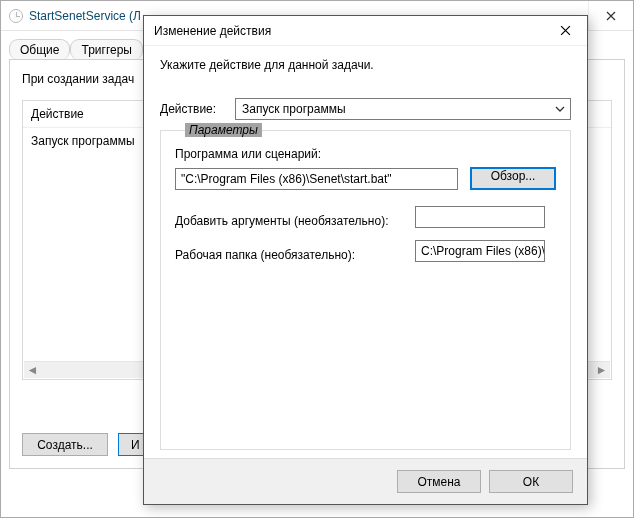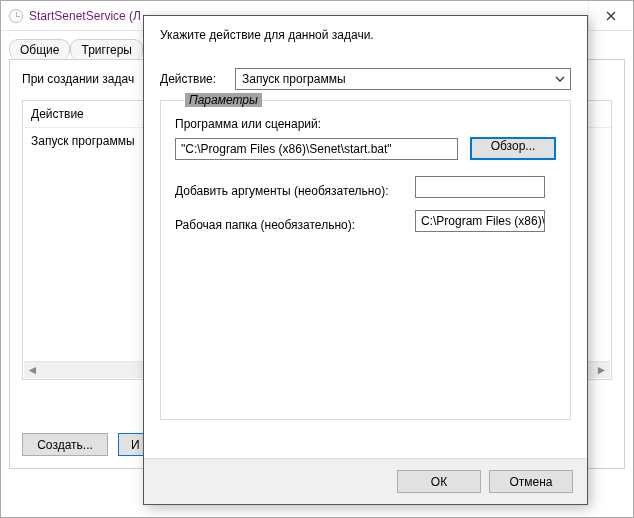--- a/index.html
+++ b/index.html
@@ -5,21 +5,21 @@
   * { box-sizing: border-box; font-family: "Segoe UI", Tahoma, sans-serif; font-size: 12px; }
   body { margin: 0; width: 634px; height: 518px; background: #fff; overflow: hidden; position: relative; }
 
   
   .back-window {
     position: absolute; left: 0; top: 0; width: 634px; height: 518px;
     border: 1px solid #aaa; background: #fff;
   }
   .back-titlebar {
     height: 30px; background: #fff; border-bottom: 1px solid #e5e5e5;
-    display: flex; align-items: center; padding: 0 8px; color: #701a75;
+    display: flex; align-items: center; padding: 0 8px; color: #0c4a6e;
   }
   .back-titlebar .clock-icon { width:14px; height:14px; border:1px solid #b8b8b8; border-radius:50%; margin-right:6px; position:relative;}
   .back-titlebar .clock-icon::before{content:"";position:absolute;left:6px;top:2px;width:1px;height:5px;background:#b8b8b8;}
   .back-titlebar .clock-icon::after{content:"";position:absolute;left:6px;top:6px;width:4px;height:1px;background:#b8b8b8;}
   .back-close { position:absolute; right:0; top:0; width:45px; height:30px; display:flex; align-items:center; justify-content:center; border-left:1px solid #eee; color:#555;}
   .back-close svg{width:10px;height:10px;}
   .tabs { display:flex; padding: 0 8px; height: 24px; align-items:flex-end; margin-top:4px;}
   .tab { padding: 3px 10px; border:1px solid #d0d0d0; border-bottom:none; background:#fff; margin-right:0px; position:relative; top:1px;}
   .tab.inactive { background:#f7f7f7;border-radius:9px; }
   .tab-body { margin:0 8px 8px 8px; border:1px solid #d0d0d0; padding:12px; height:410px; position:relative;}
@@ -95,20 +95,28 @@
           <span>Создать...</span>
         </div>
       <div class="winbtn primaryish" style="min-width:30px;">
           <span>И</span>
         </div>
     </div>
   </div>
 </div>
 
 <div class="modal">
+  <div class="modal-titlebar">
+    <span class="modal-title">Изменение действия</span>
+    <div class="modal-close">
+      <svg viewBox="0 0 10 10">
+          <path d="M1 1 L9 9 M9 1 L1 9" stroke="#000" stroke-width="1.1"></path>
+        </svg>
+    </div>
+  </div>
   <div class="modal-body">
     <div class="instr">Укажите действие для данной задачи.</div>
     <div class="row">
       <label>Действие:</label>
       <div class="combo">
         <span>Запуск программы</span>
         <svg class="chev" width="12" height="12" viewBox="0 0 12 12">
             <path d="M2 4 L6 8 L10 4" stroke="#333" stroke-width="1.3" fill="none"></path>
           </svg>
       </div>
@@ -136,19 +144,19 @@
       <div class="fs-row">
         <div class="fs-label">Рабочая папка (необязательно):</div>
         <div class="txt" style="width:130px;">
             <span>C:\Program Files (x86)\W</span>
           </div>
       </div>
     </div>
   </div>
   <div class="modal-footer">
     <div class="footer-btn">
-        <span>ОК</span>
+        <span>Отмена</span>
       </div>
     <div class="footer-btn">
-        <span>Отмена</span>
+        <span>ОК</span>
       </div>
   </div>
 </div>
 
 </body></html>

